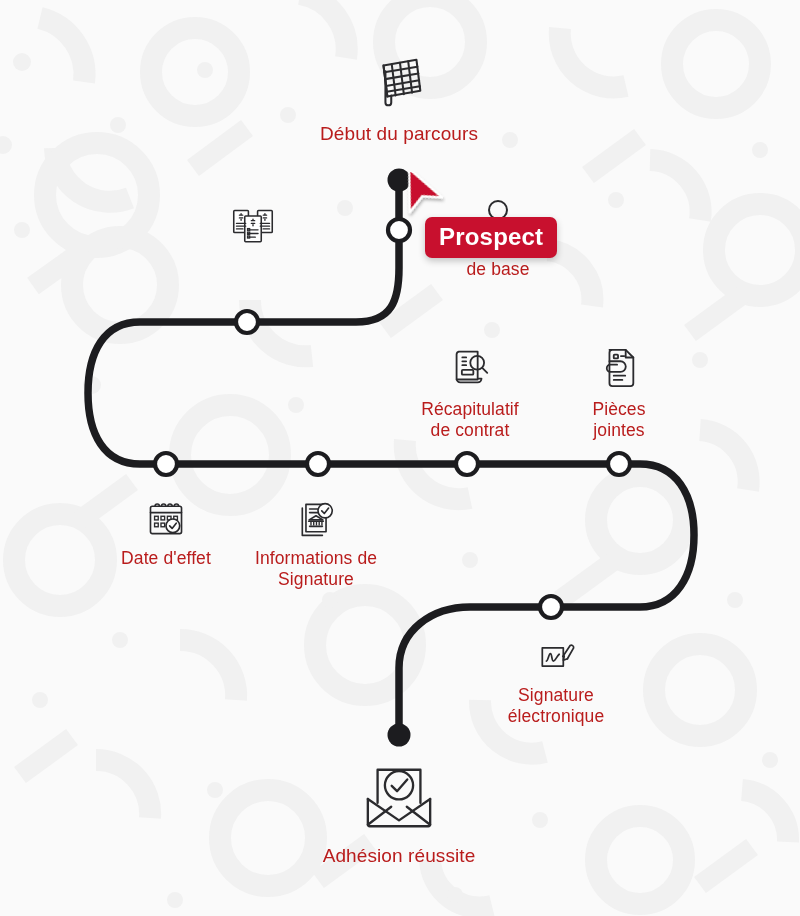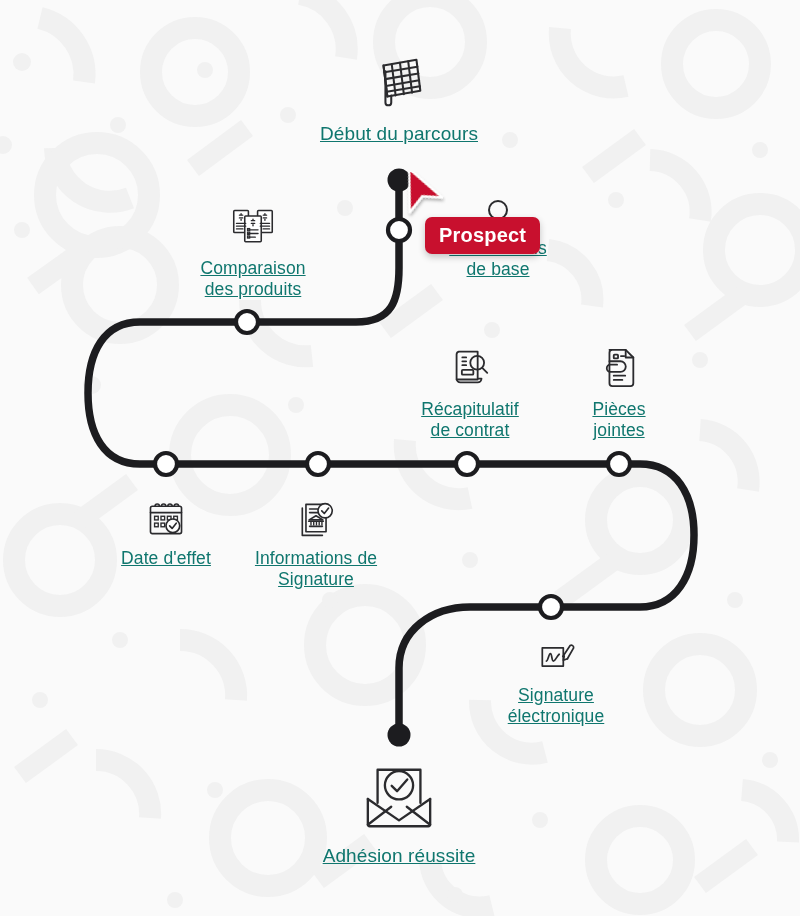--- a/index.html
+++ b/index.html
@@ -34,36 +34,35 @@
     flex-direction: column;
     align-items: center;
     text-align: center;
     line-height: 1.22;
   }
   .node-icon {
     display: block;
     margin: 0 auto 8px auto;
   }
   .node-label {
-    color: #0f766e;
+    color: #b91c1c;
     font-size: 17.5px;
     white-space: pre-line;
     letter-spacing: 0.1px;
-    text-decoration: underline;
   }
   .node-label.big {
     font-size: 19px;
   }
   #prospect-badge {
     position: absolute;
     left: 425px;
     top: 217px;
     background: #C8102E;
     color: #ffffff;
-    font-size: 20px;
+    font-size: 24px;
     font-weight: bold;
     padding: 8px 14px 9px 14px;
     border-radius: 7px;
     box-shadow: 0 3px 7px rgba(0,0,0,0.22);
     letter-spacing: 0.2px;
     line-height: 1;
   }
   #cursor-arrow {
     position: absolute;
     left: 398px;
@@ -225,22 +224,20 @@
         <path d="M6 19 h10 M6 22 h10 M6 25 h7"></path>
         <path d="M32 19 h10 M32 22 h10 M35 25 h7"></path>
         <path d="M18.5 26 h11 M18.5 30 h11 M18.5 34 h8"></path>
       </g>
       <g fill="none" stroke="#2b2b2e" stroke-width="1.3">
         <rect x="18" y="24.6" width="2.4" height="2.4"></rect>
         <rect x="18" y="28.6" width="2.4" height="2.4"></rect>
         <rect x="18" y="32.6" width="2.4" height="2.4"></rect>
       </g>
     </svg>
-    <div class="node-label">Comparaison
-des produits</div>
   </div>
 
   <div class="node" style="left:470px; top:345px; transform:translateX(-50%); width:200px;text-align:center;">
     <svg class="node-icon" width="46" height="46" viewBox="0 0 48 48">
       <g fill="none" stroke="#2b2b2e" stroke-width="1.9" stroke-linecap="round" stroke-linejoin="round">
         <path d="M12 7 h20 v28 h4 a4 4 0 0 1 -4 4 H14 a4 4 0 0 1 -4 -4 V10 a3 3 0 0 1 3 -3 z"></path>
         <path d="M10 36 h22"></path>
         <path d="M16 13 h4 M16 17 h4 M16 21 h4"></path>
         <rect x="15.5" y="26" width="12" height="5" rx="1"></rect>
         <circle cx="31.5" cy="18.5" r="7.2"></circle>

